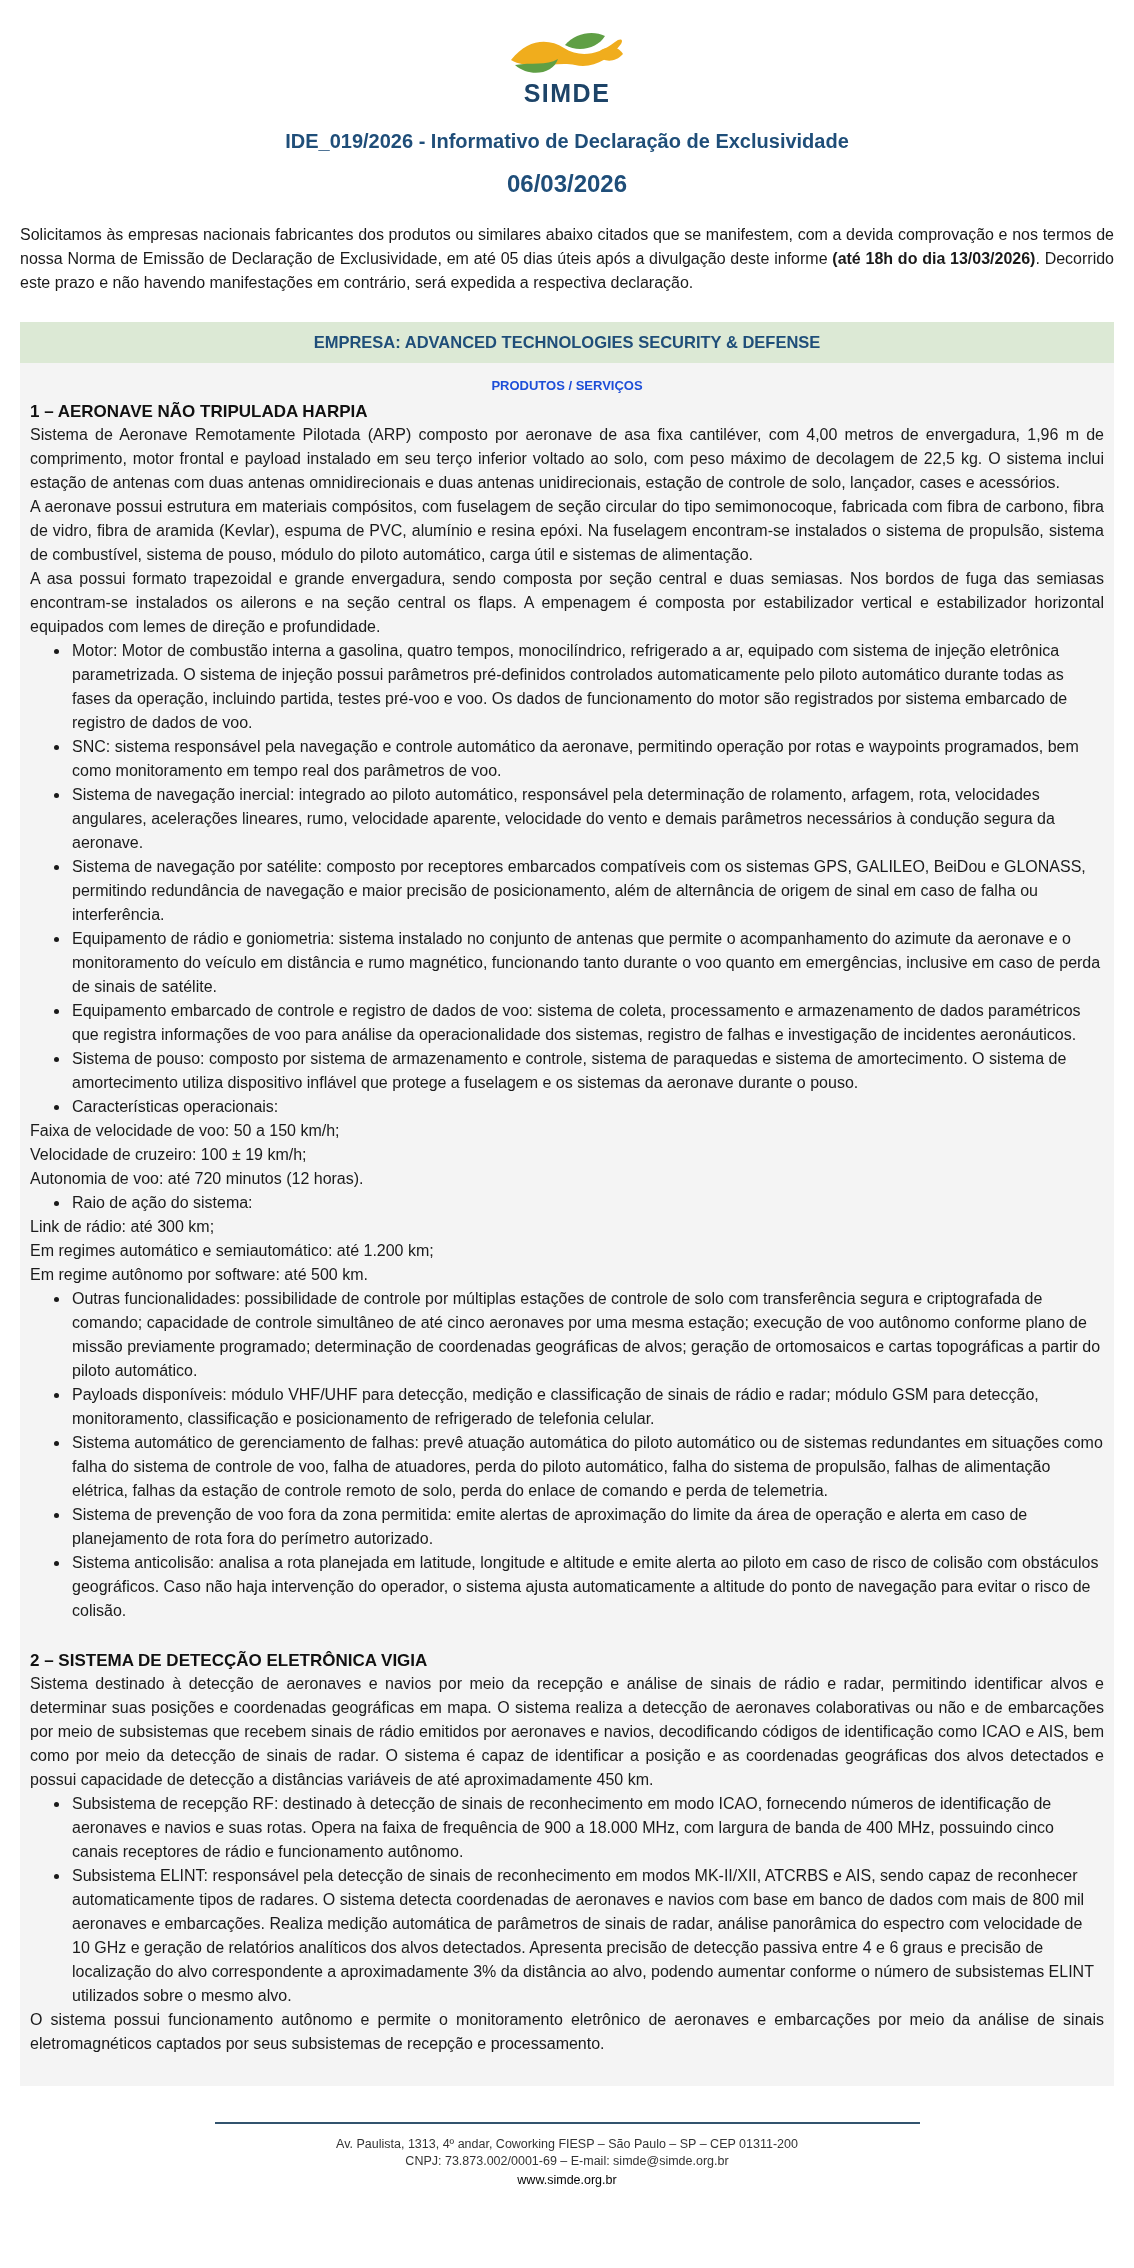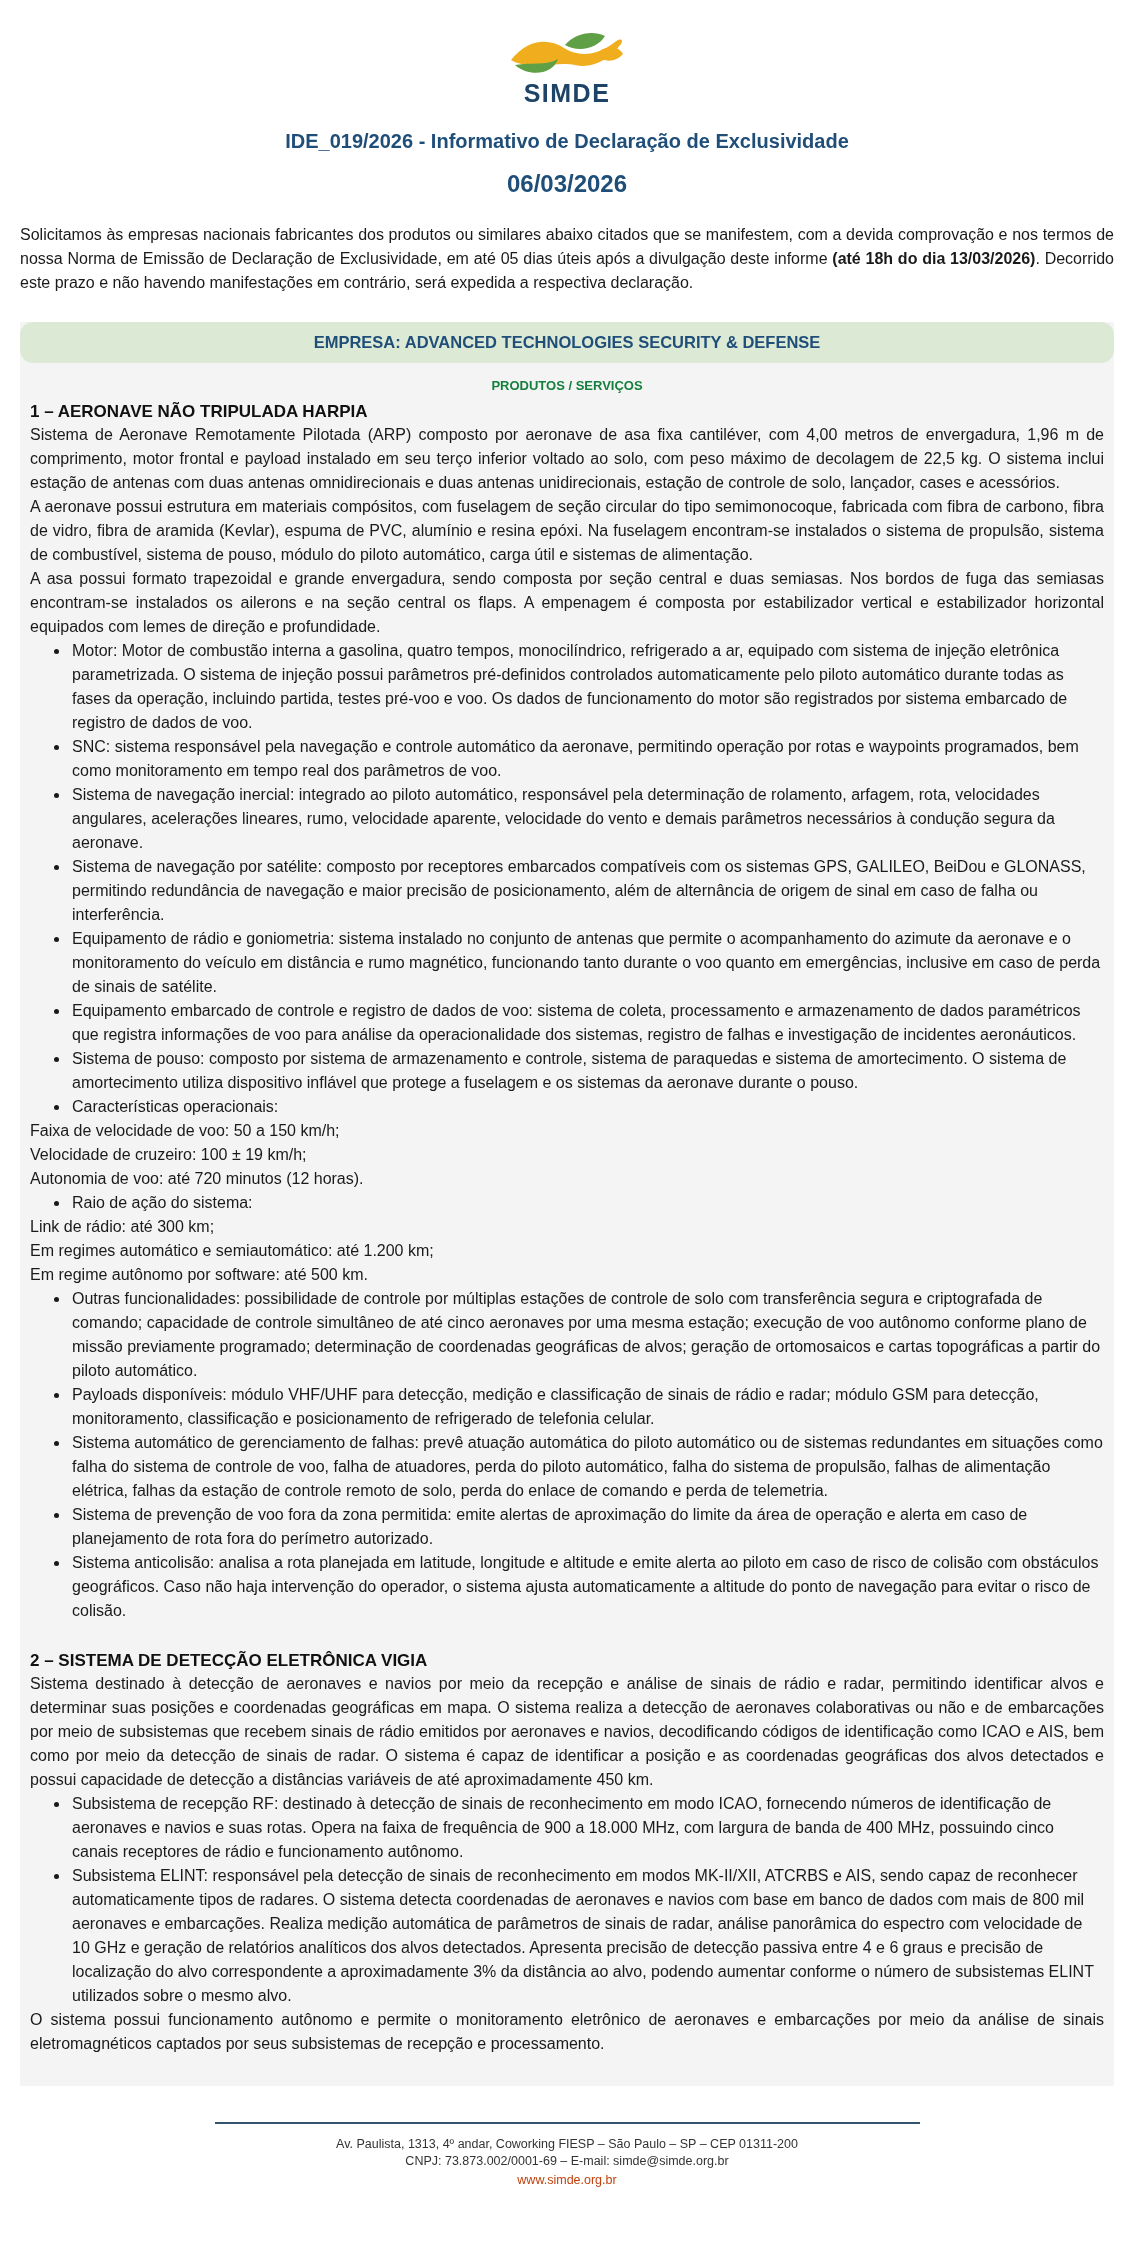--- a/index.html
+++ b/index.html
@@ -27,43 +27,43 @@
   .intro {
     font-size: 16px; line-height: 1.5; text-align: justify;
     margin: 25px 0 0 0;
   }
   .intro b { font-weight: bold; }
 
   
   .content-box { background: #f4f4f4; margin-top: 27px; padding-bottom: 30px; }
   .company-banner {
     background: #dce9d5; color: #1f4e79; font-weight: bold;
-    text-align: center; font-size: 16.5px; padding: 11px 6px; border-radius: 13px;
+    text-align: center; font-size: 16.5px; padding: 11px 6px;
   }
   .products-label {
-    text-align: center; color: #15803d; font-weight: bold;
+    text-align: center; color: #1d4ed8; font-weight: bold;
     font-size: 13px; padding: 15px 0 5px 0;
   }
   .sections { padding: 0 10px; }
   section { margin-top: 4px; }
   section + section { margin-top: 28px; }
   .section-heading { font-size: 17px; font-weight: bold; color: #111; margin: 0 0 1px 0; }
   .section-paragraph { margin: 0; font-size: 16px; line-height: 1.5; text-align: justify; }
   ul.bullet-list { margin: 0; padding: 0 0 0 40px; }
   ul.bullet-list li { font-size: 16px; line-height: 1.5; padding-left: 2px; }
   .spec-line { font-size: 16px; line-height: 1.5; }
 
   
   .doc-footer { text-align: center; margin-top: 36px; padding-bottom: 22px; }
   .footer-rule {
     width: 705px; border: none; border-top: 2px solid #33536e;
     margin: 0 auto 12px auto;
   }
   .footer-line { font-size: 12.5px; color: #333; line-height: 1.35; }
-  .footer-link { color: #c2410c; font-size: 12.5px; text-decoration: none; display: inline-block; }
+  .footer-link { color: #000000; font-size: 12.5px; text-decoration: none; display: inline-block; }
 </style>
 </head>
 <body>
 
 <div class="page">
 
   <header class="doc-header">
     <div class="logo-wrap">
       <svg class="logo-swoosh" viewBox="0 0 122 52" xmlns="http://www.w3.org/2000/svg" aria-hidden="true">
         <path d="M5,34 C22,13 42,12 58,22 C74,32 92,29 109,16 C114,12 118,13 115,18 C104,33 87,43 69,39 C51,35 24,45 5,34 Z" fill="#f0ad1d"></path>

